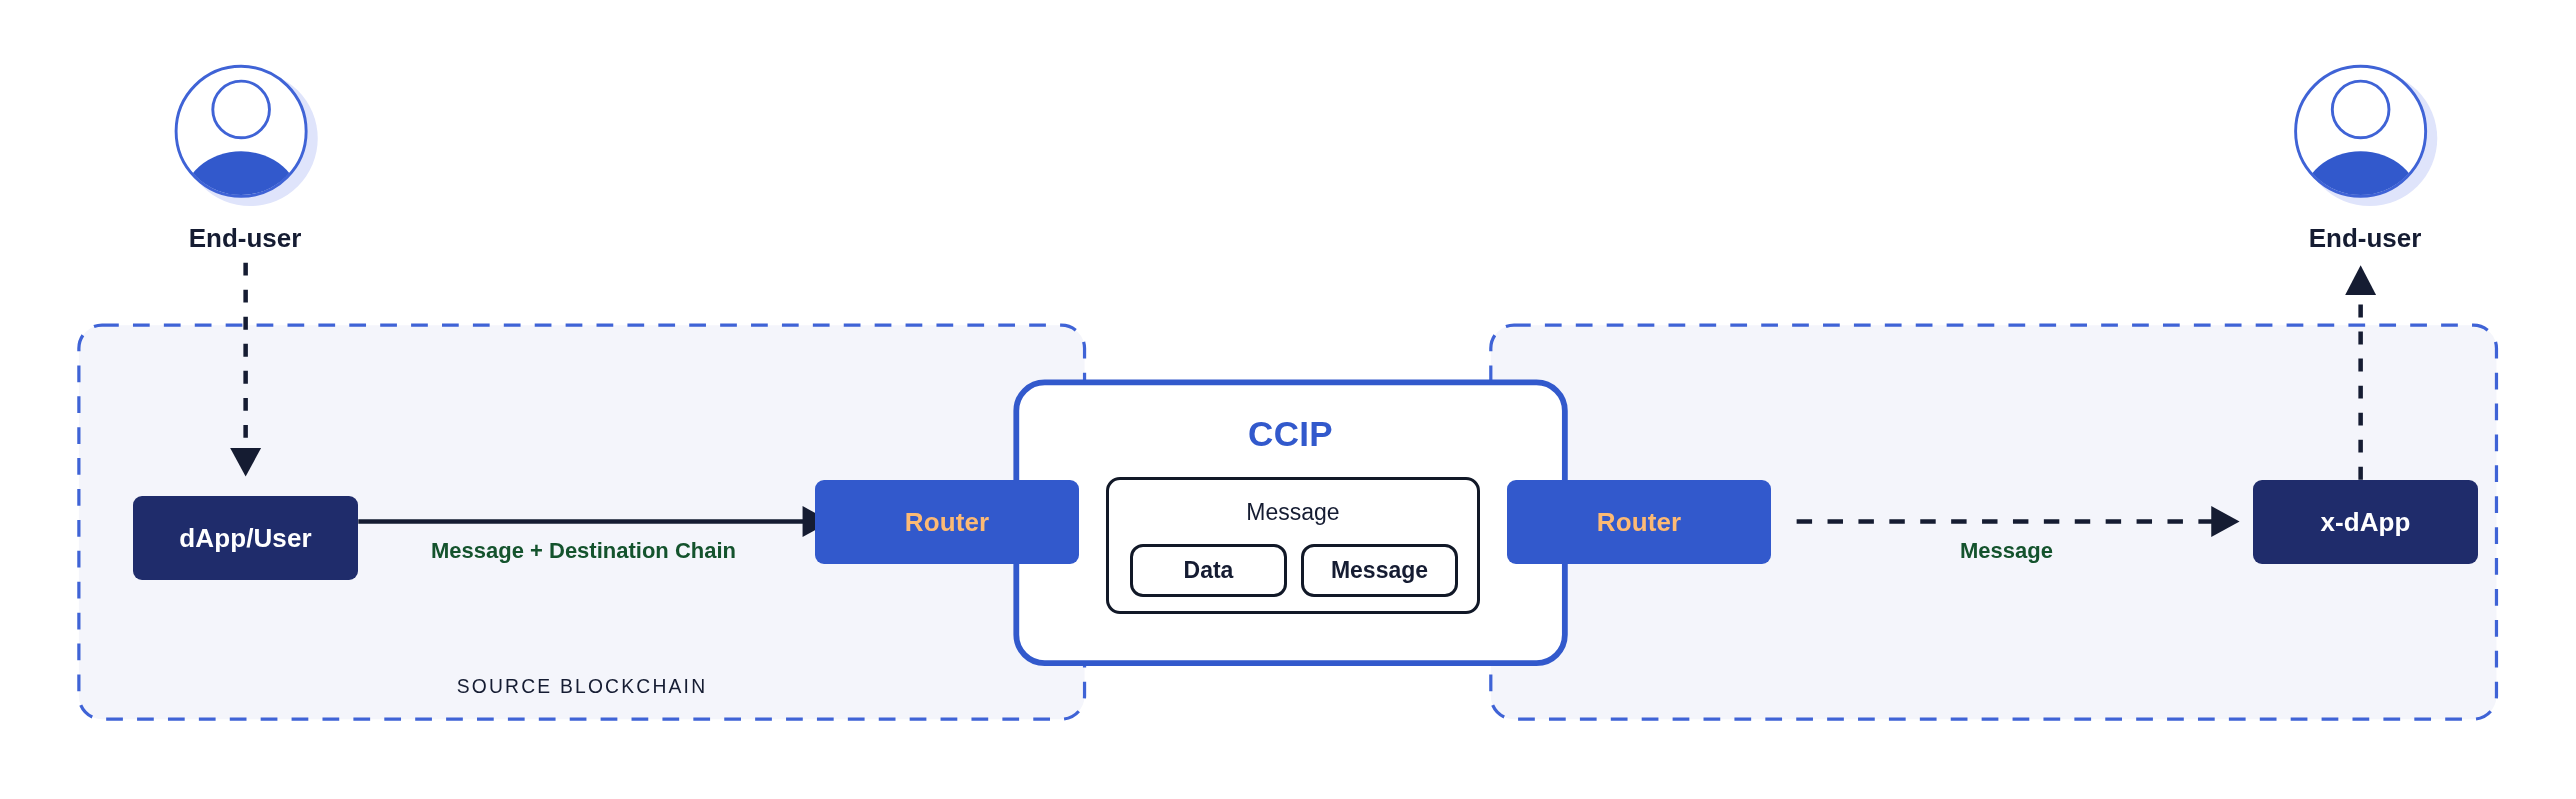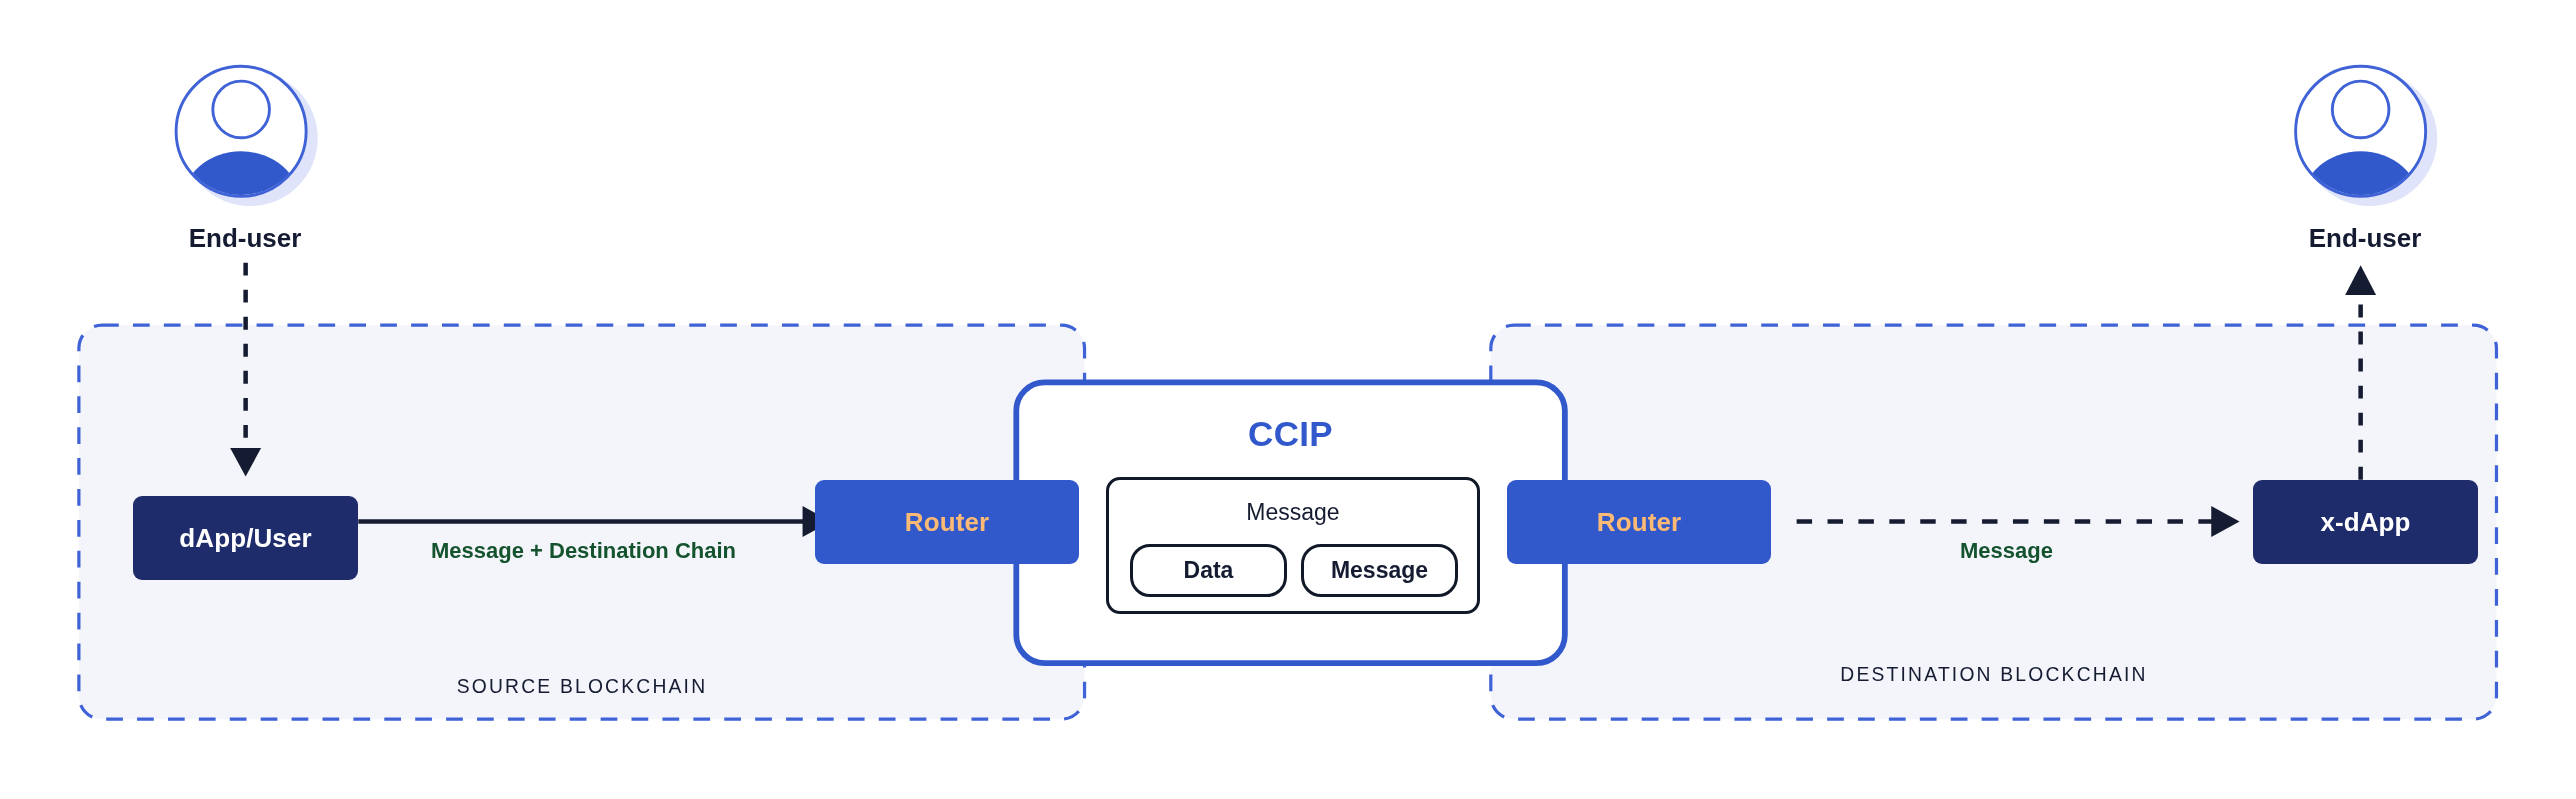--- a/index.html
+++ b/index.html
@@ -48,21 +48,21 @@
     background: #3259cc;
     border-radius: 9px;
     color: #fdba74;
     font-weight: bold;
     font-size: 26px;
     letter-spacing: 0.1px;
   }
   .box-plain {
     background: #ffffff;
     border: 3.2px solid #111827;
-    border-radius: 20px;
+    border-radius: 13px;
     color: #151c32;
     font-weight: bold;
     font-size: 23px;
   }
 
   .ccip-title {
     color: #3259cc;
     font-weight: bold;
     font-size: 35px;
     letter-spacing: 0.3px;
@@ -172,16 +172,15 @@
   <div class="node box-plain" style="left:1130px; top:544px; width:157px; height:53px;">Data</div>
 
   <div class="node box-plain" style="left:1301px; top:544px; width:157px; height:53px;">Message</div>
 
   <div class="node edge-label" style="left:358px; top:535px; width:451px; height:32px;">Message + Destination Chain</div>
 
   <div class="node edge-label" style="left:1797px; top:535px; width:419px; height:32px;">Message</div>
 
   <div class="node region-label" style="left:79px; top:674px; width:1006px; height:26px;text-align:center;">SOURCE BLOCKCHAIN</div>
 
-  <div class="node region-label" style="left:1491px; top:662px; width:1006px; height:26px;">DESTINATION BLOCKCHAIN</div>
 
 </div>
 
 
 </body></html>

